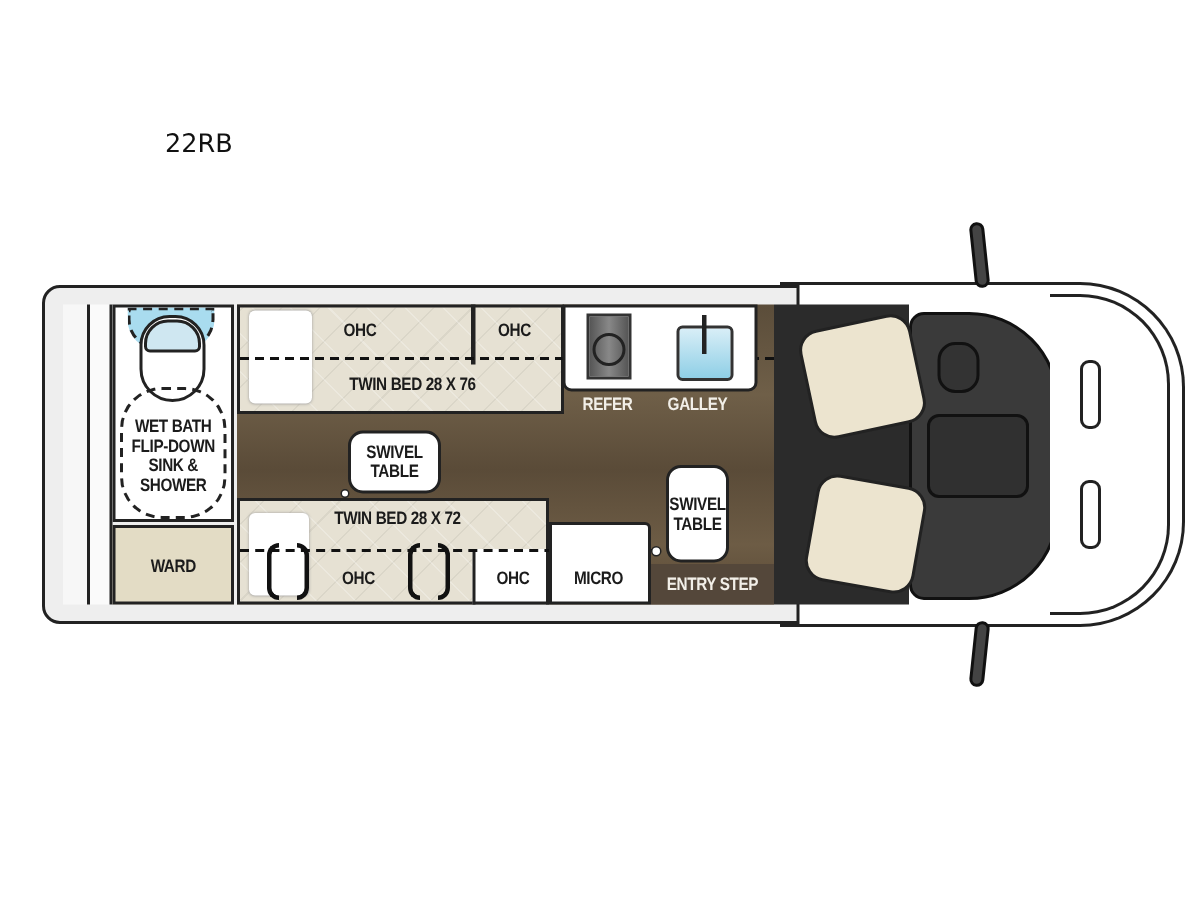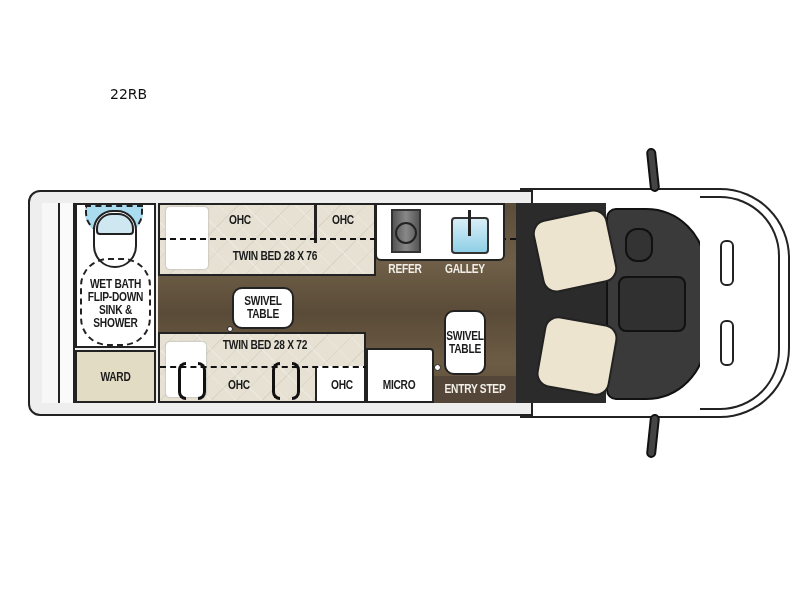--- a/index.html
+++ b/index.html
@@ -1,17 +1,17 @@
 <!DOCTYPE html>
 <html><head>
   <meta charset="utf-8">
   <style>
     html, body { margin:0; padding:0; background:#ffffff; }
     body { width:800px; height:600px; position:relative; overflow:hidden; font-family:"DejaVu Sans", sans-serif; }
-    .model { position:absolute; left:110px; top:86px; font-size:14px; color:#111; font-family:"DejaVu Sans", sans-serif; }
+    .model { position:absolute; left:110px; top:86px; font-size:17px; color:#111; font-family:"DejaVu Sans", sans-serif; }
     .abs { position:absolute; box-sizing:border-box; }
     .lbl { position:absolute; font-family:"Liberation Sans", sans-serif; font-weight:bold; color:#1b1b1b; font-size:12px; letter-spacing:-0.3px; text-align:center; line-height:13px; transform:scaleX(0.85); transform-origin:center; white-space:nowrap; }
     .lbl.w { color:#f2efe8; }
     .dash { position:absolute; border-top:2px dashed #111; height:0; }
     .shell { left:28px; top:190px; width:505px; height:226px; background:#eeeeee; border:2px solid #222; border-radius:12px 0 0 12px; }
     .floor { left:158px; top:203px; width:358px; height:200px; background:linear-gradient(180deg,#5b4d3a 0%,#6f5f48 30%,#5a4b38 55%,#6d5c45 80%,#5a4a36 100%); }
     .cab-floor { left:516px; top:203px; width:90px; height:200px; background:#2b2b2b; }
     .quilt { background-color:#e6e1d3; background-image:repeating-linear-gradient(45deg, rgba(255,255,255,0.25) 0 1px, transparent 1px 18px), repeating-linear-gradient(-45deg, rgba(0,0,0,0.05) 0 1px, transparent 1px 18px); border:2px solid #222; }
     .white { background:#fff; border:2px solid #222; }
     .rounded { border-radius:10px; }

